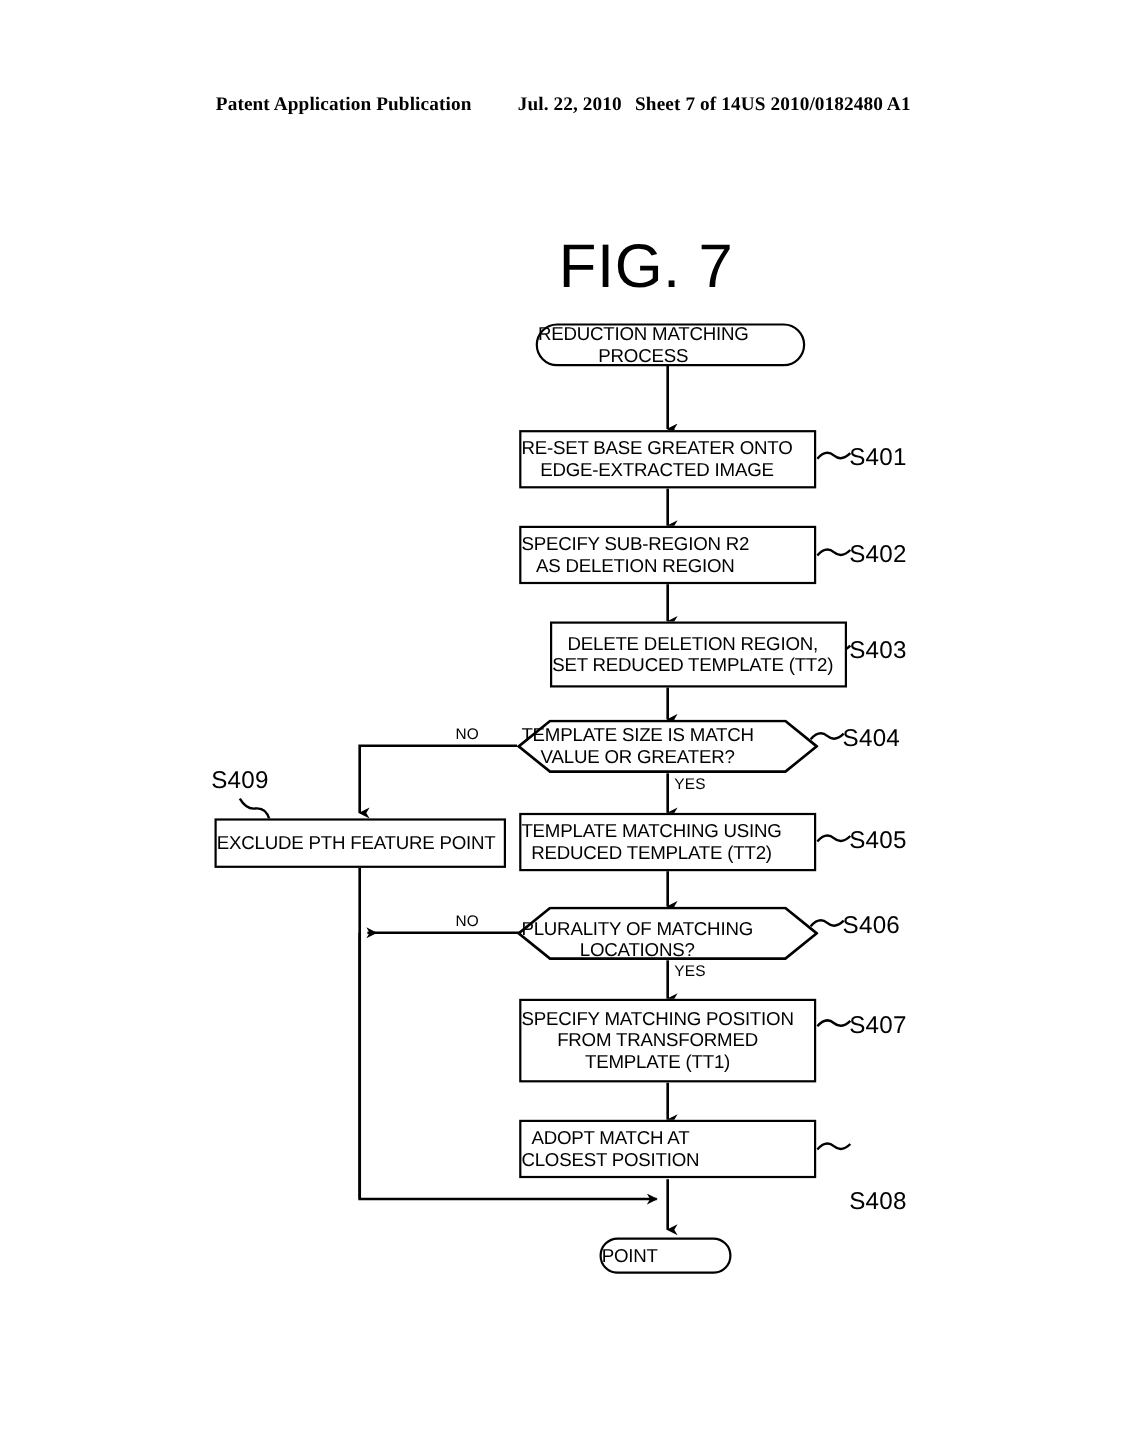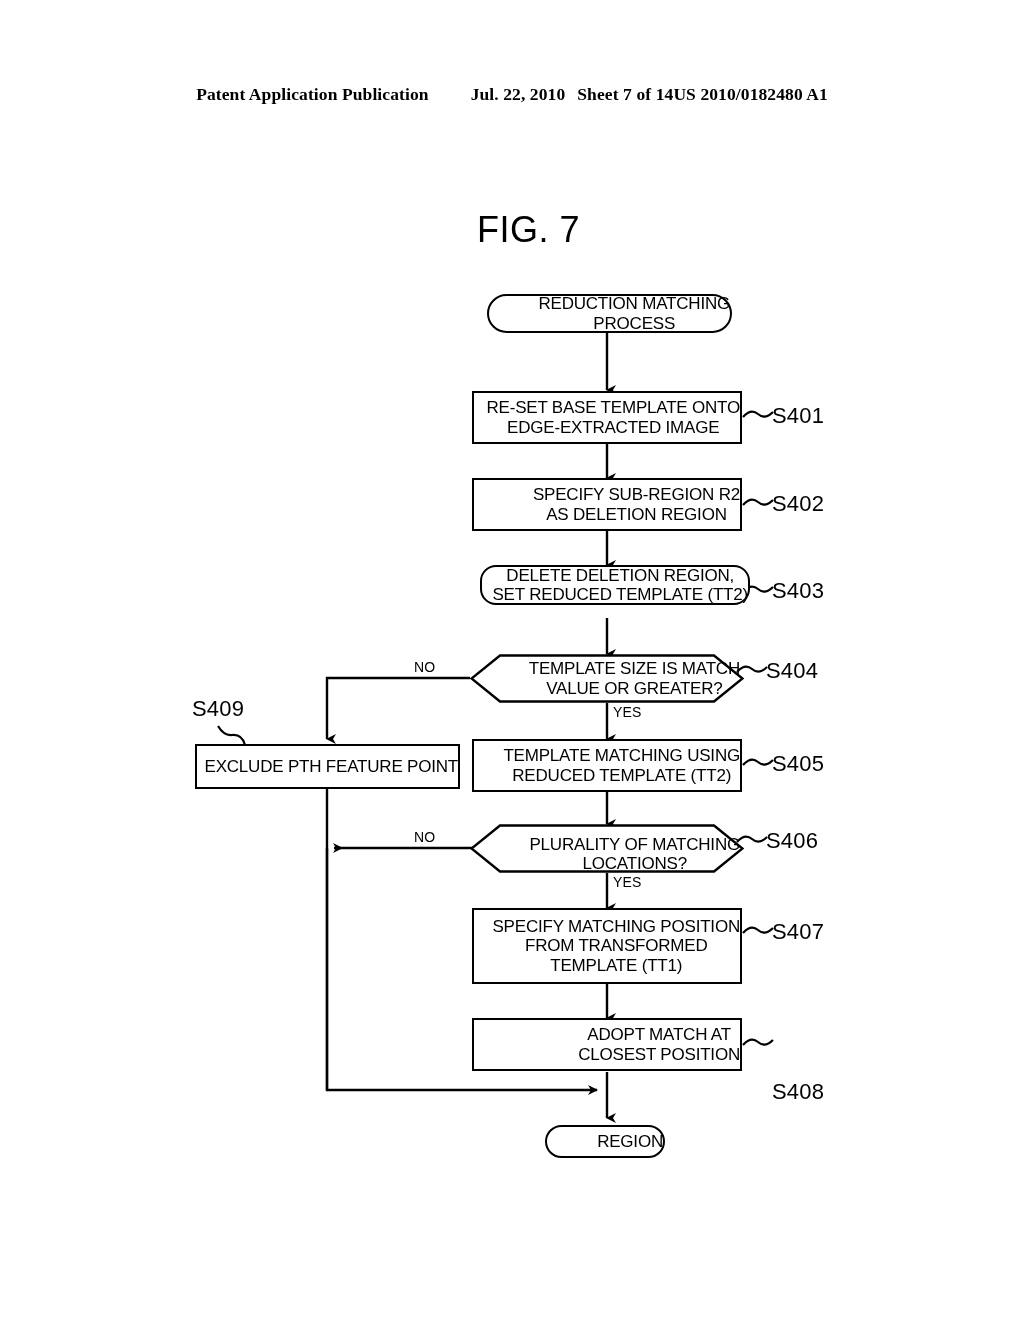--- a/index.html
+++ b/index.html
@@ -33,44 +33,44 @@
     letter-spacing: 0.1px;
     white-space: nowrap;
   }
   #patent-header .hdr-pub   { margin-right: 42px; }
   #patent-header .hdr-date  { margin-right: 12px; }
   #patent-header .hdr-sheet { }
 
   
   #figure-title {
     position: absolute;
-    left: 477px;
+    left: 508px;
     top: 209px;
-    font-size: 36px;
+    font-size: 56px;
     font-weight: normal;
     letter-spacing: 0.5px;
     white-space: nowrap;
   }
 
   
   #flow-canvas {
     position: absolute;
     left: 0;
     top: 0;
     width: 1024px;
     height: 1320px;
   }
 
   
   .node {
     position: absolute;
     box-sizing: border-box;
     display: flex;
     align-items: center;
-    justify-content: flex-end;
+    justify-content: flex-start;
     text-align: center;
     background: #ffffff;
     font-size: 17px;
     line-height: 1.12;
     letter-spacing: -0.2px;
     white-space: pre-line;
   }
   .node.process {
     border: 2.2px solid #000;
   }
@@ -176,32 +176,32 @@
     <path d="M218,726 q6,10 14,9 q10,-1 13,10"></path>
   </g>
 </svg>
 
 <div class="node terminator" style="left:487px; top:294px; width:245px; height:39px;">
   <span>REDUCTION MATCHING
 PROCESS</span>
 </div>
 
 <div class="node process" style="left:472px; top:391px; width:270px; height:53px;">
-  <span>RE-SET BASE TEMPLATE ONTO
+  <span>RE-SET BASE GREATER ONTO
 EDGE-EXTRACTED IMAGE</span>
 </div>
 <div class="step-label" style="left:772px; top:403px;">S401</div>
 
 <div class="node process" style="left:472px; top:478px; width:270px; height:53px;">
   <span>SPECIFY SUB-REGION R2
 AS DELETION REGION</span>
 </div>
 <div class="step-label" style="left:772px; top:491px;">S402</div>
 
-<div class="node process" style="left:480px; top:565px; width:270px; height:40px;border-radius:16px;">
+<div class="node process" style="left:500px; top:565px; width:270px; height:60px;">
   <span>DELETE DELETION REGION,
 SET REDUCED TEMPLATE (TT2)</span>
 </div>
 <div class="step-label" style="left:772px; top:578px;">S403</div>
 
 <div class="node decision" style="left:470px; top:654px; width:274px; height:49px;">
   <svg width="274" height="49" viewBox="0 0 274 49" xmlns="http://www.w3.org/2000/svg">
     <polygon points="30,1.5 244,1.5 272.5,24.5 244,47.5 30,47.5 1.5,24.5" fill="#ffffff" stroke="#000000" stroke-width="2.4"></polygon>
   </svg>
   <span class="dec-text">TEMPLATE SIZE IS MATCH
@@ -240,14 +240,14 @@
 </div>
 <div class="step-label" style="left:772px; top:919px;">S407</div>
 
 <div class="node process" style="left:472px; top:1018px; width:270px; height:53px;">
   <span>ADOPT MATCH AT
 CLOSEST POSITION</span>
 </div>
 <div class="step-label" style="left:772px; top:1031px;margin-top:48px;">S408</div>
 
 <div class="node terminator" style="left:545px; top:1125px; width:120px; height:33px;">
-  <span>REGION</span>
+  <span>POINT</span>
 </div>
 
 </body></html>

